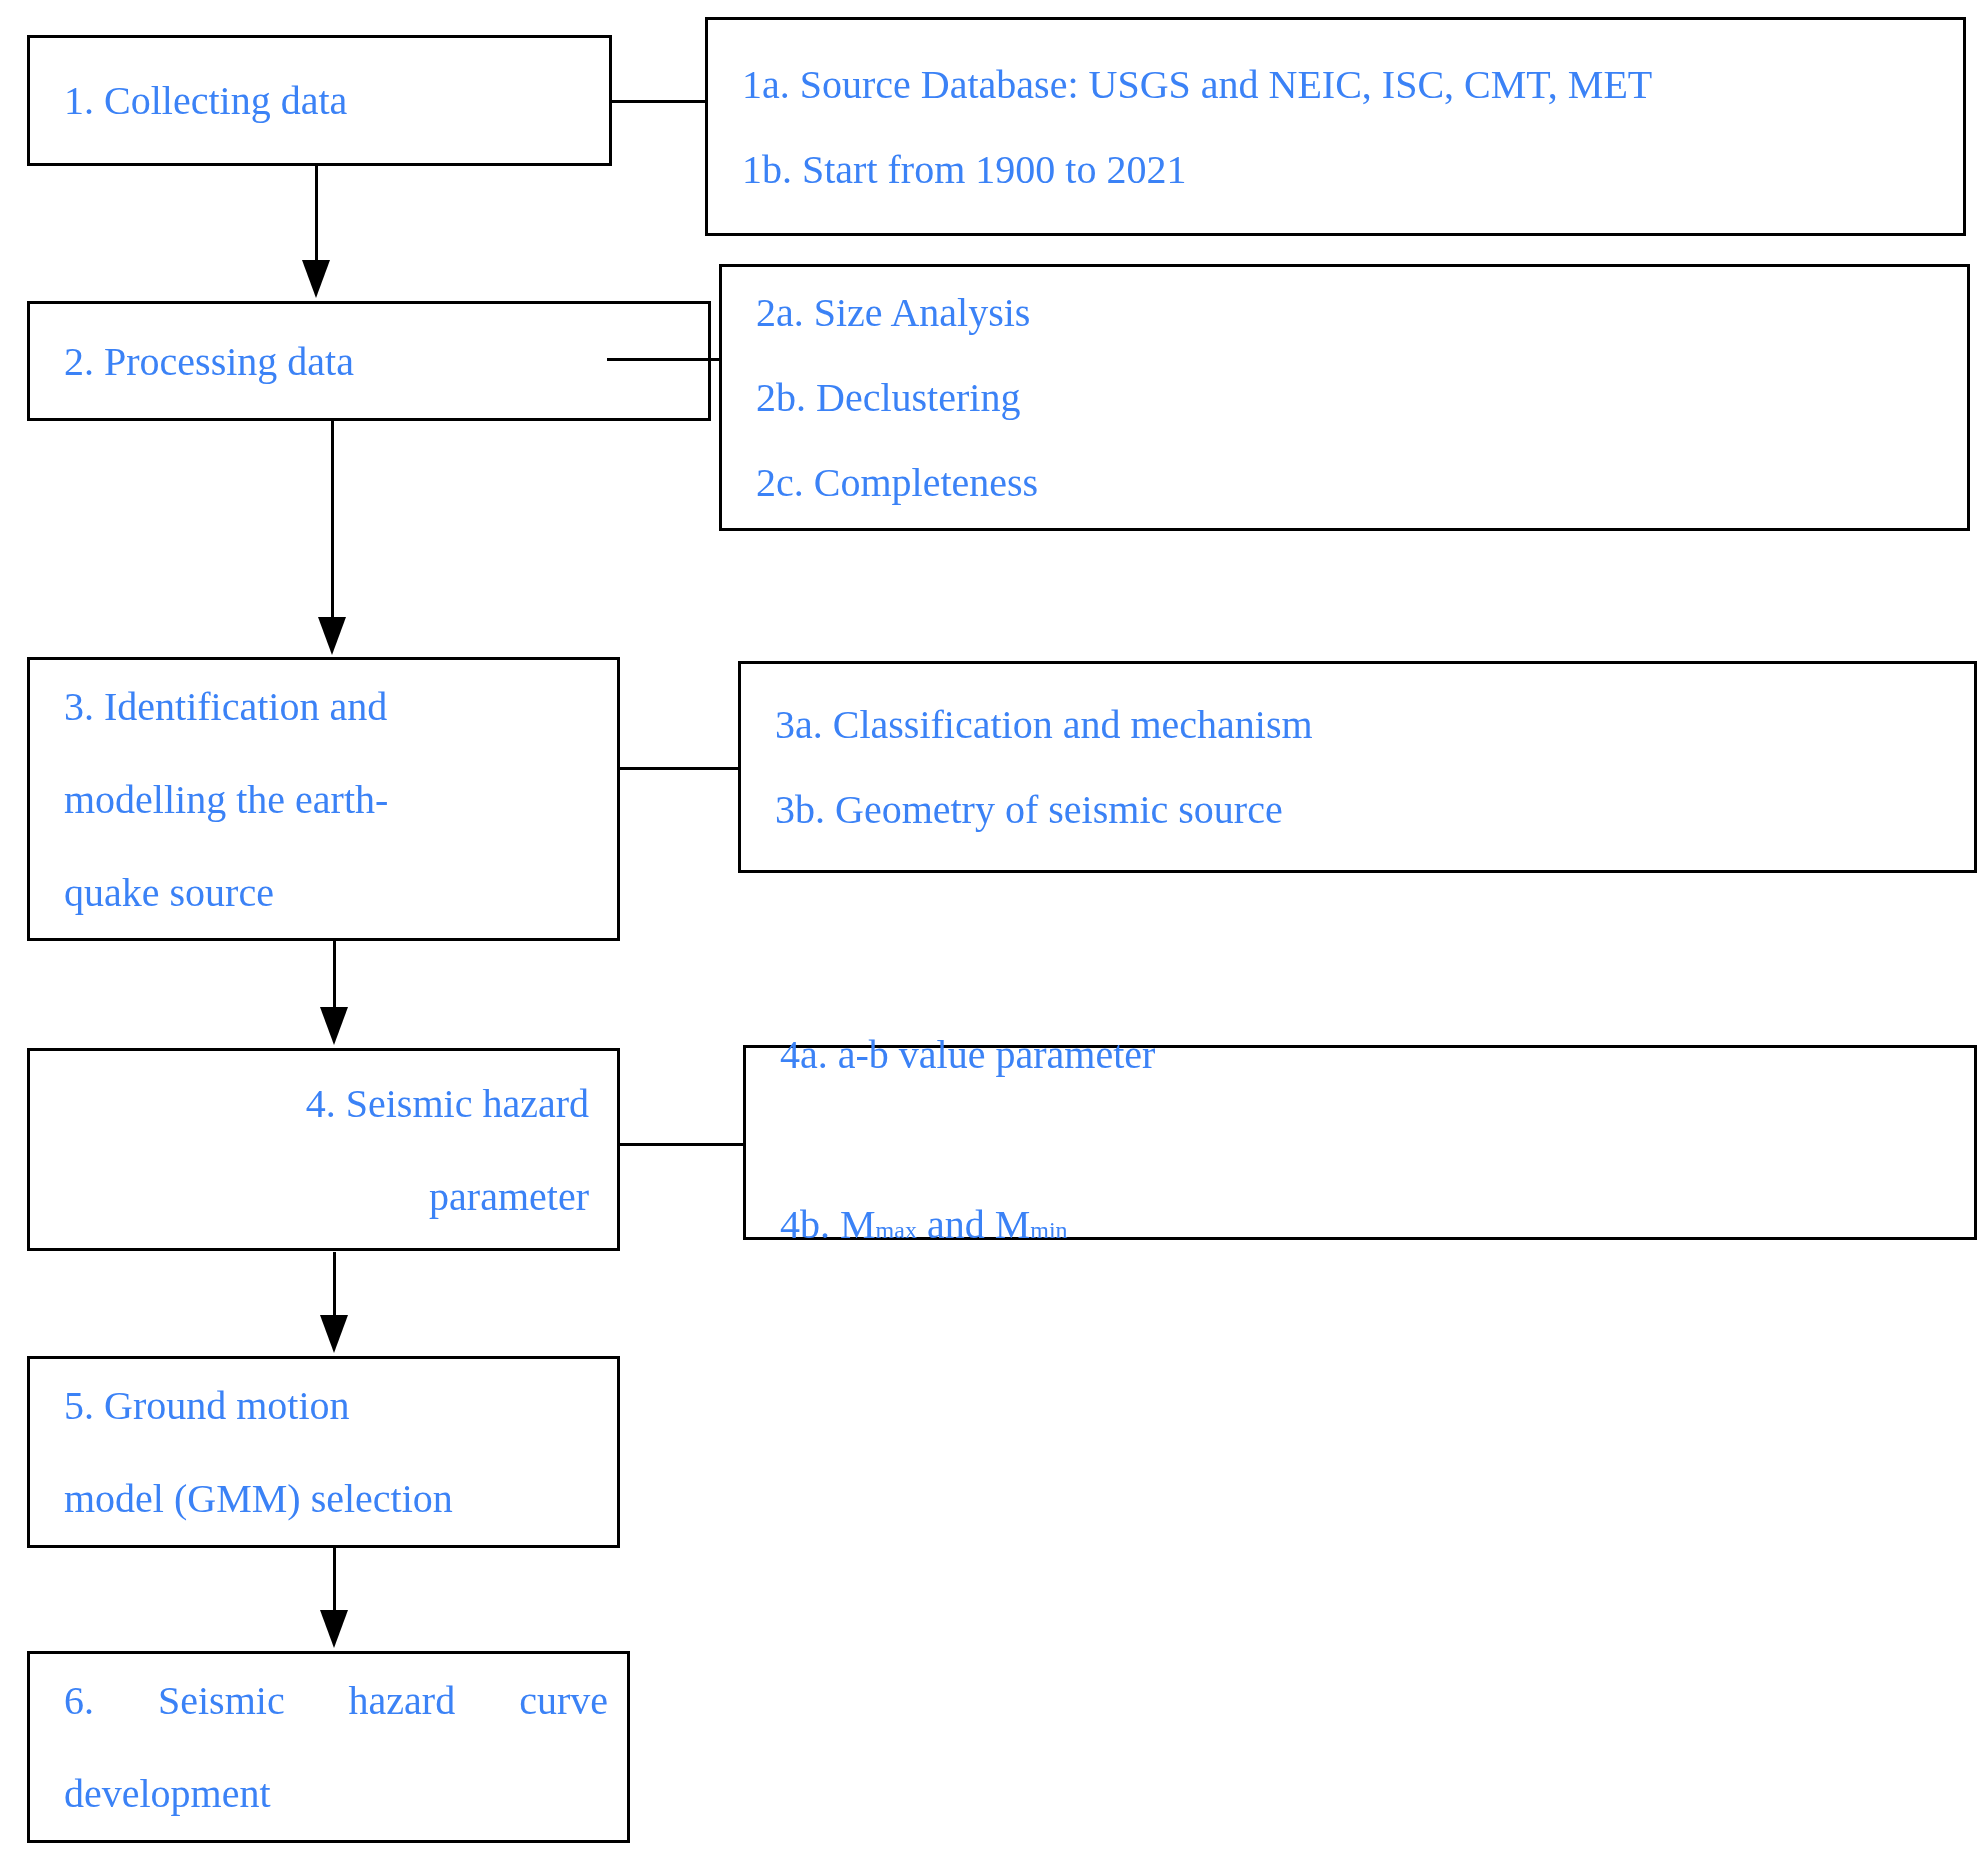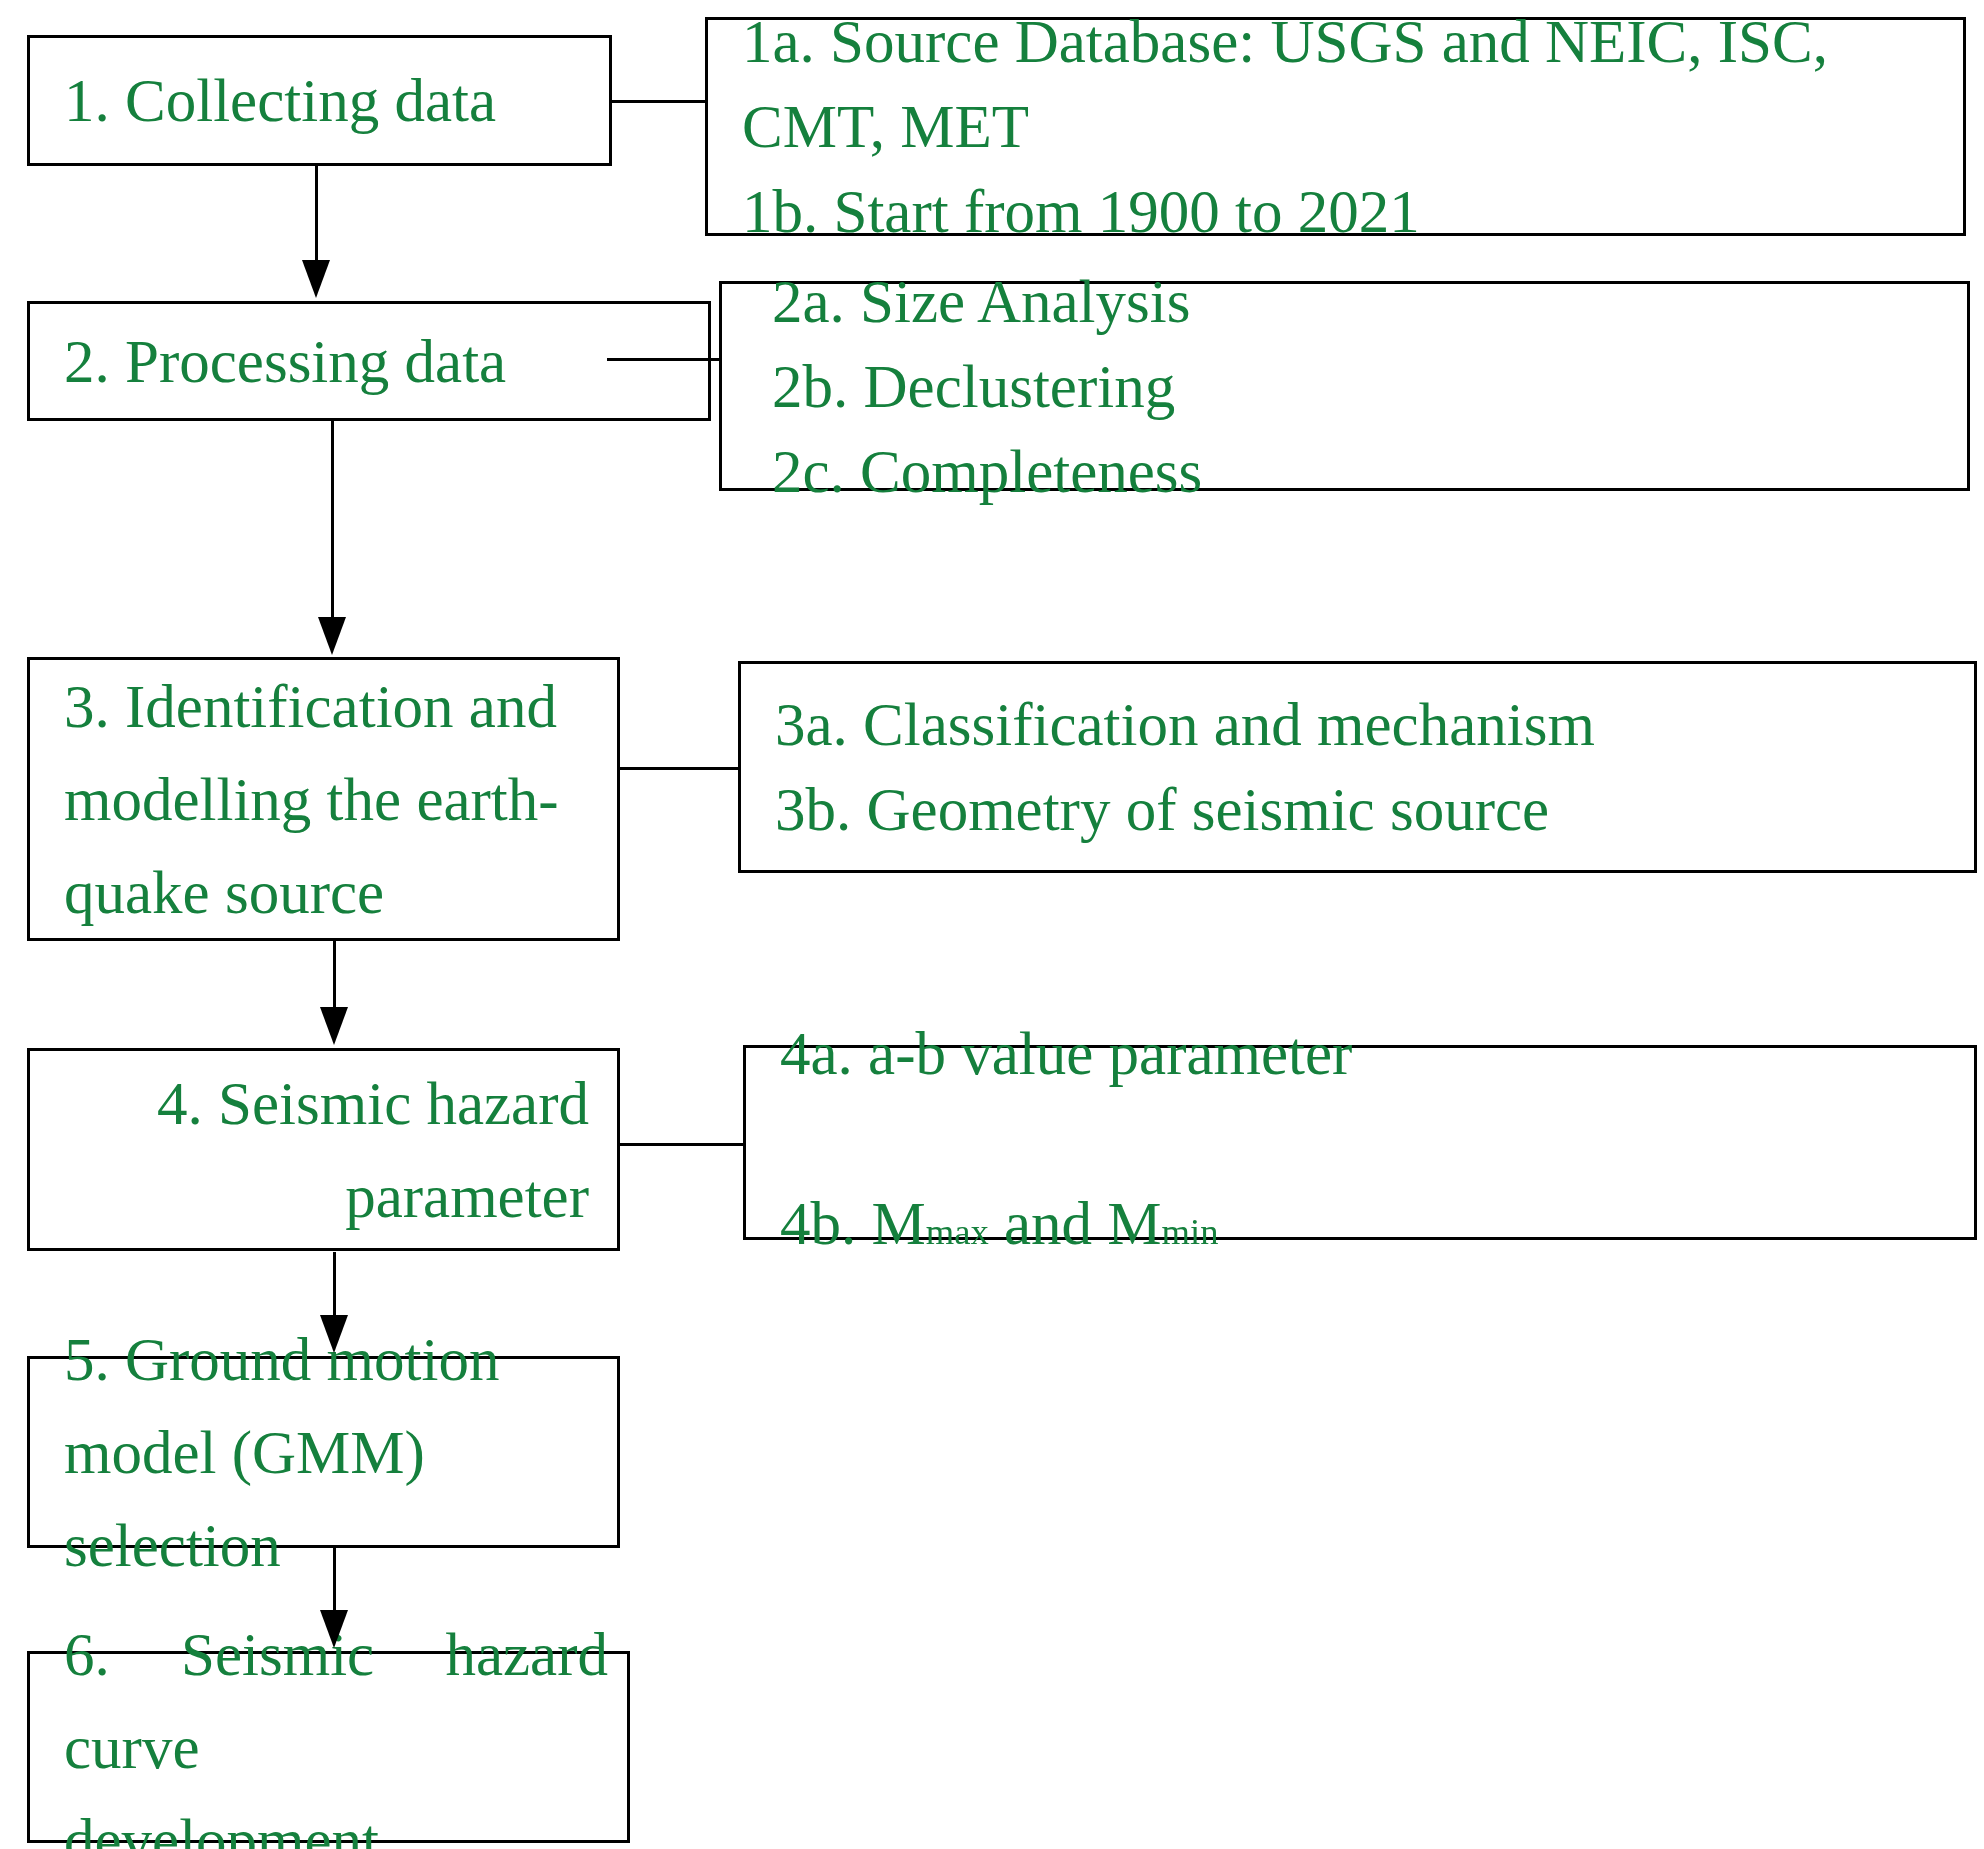--- a/index.html
+++ b/index.html
@@ -6,22 +6,22 @@
     margin: 0;
     padding: 0;
     background: #ffffff;
   }
   .canvas {
     position: relative;
     width: 1985px;
     height: 1849px;
     background: #ffffff;
     font-family: "Liberation Serif", "DejaVu Serif", serif;
-    color: #15803d;
-    font-size: 61px;
+    color: #3b82f6;
+    font-size: 40px;
   }
   .box {
     position: absolute;
     box-sizing: border-box;
     border: 3.4px solid #000000;
     background: #ffffff;
     display: flex;
     align-items: center;
   }
   .txt {
@@ -61,21 +61,21 @@
   
   #b1 { left: 27px;  top: 35px;   width: 585px; height: 131px; }
   #b2 { left: 27px;  top: 301px;  width: 684px; height: 120px; }
   #b3 { left: 27px;  top: 657px; width: 593px; height: 284px; }
   #b4 { left: 27px;  top: 1048px; width: 593px; height: 203px; text-align: right; }
   #b5 { left: 27px;  top: 1356px; width: 593px; height: 192px; }
   #b6 { left: 27px;  top: 1651px; width: 603px; height: 192px; }
 
   
   #d1 { left: 705px; top: 17px;   width: 1261px; height: 219px; }
-  #d2 { left: 719px; top: 281px;  width: 1251px; height: 210px; padding-left: 16px; }
+  #d2 { left: 719px; top: 264px;  width: 1251px; height: 267px; }
   #d3 { left: 738px; top: 661px; width: 1239px; height: 212px; justify-content: center; }
   #d4 { left: 743px; top: 1045px; width: 1234px; height: 195px; }
 
   
   #h1 { left: 610px; top: 100px;  width: 96px; }
   #h2 { left: 607px; top: 358px;  width: 112px; }
   #h3 { left: 619px; top: 767px; width: 120px; }
   #h4 { left: 619px; top: 1143px; width: 125px; }
 
   

